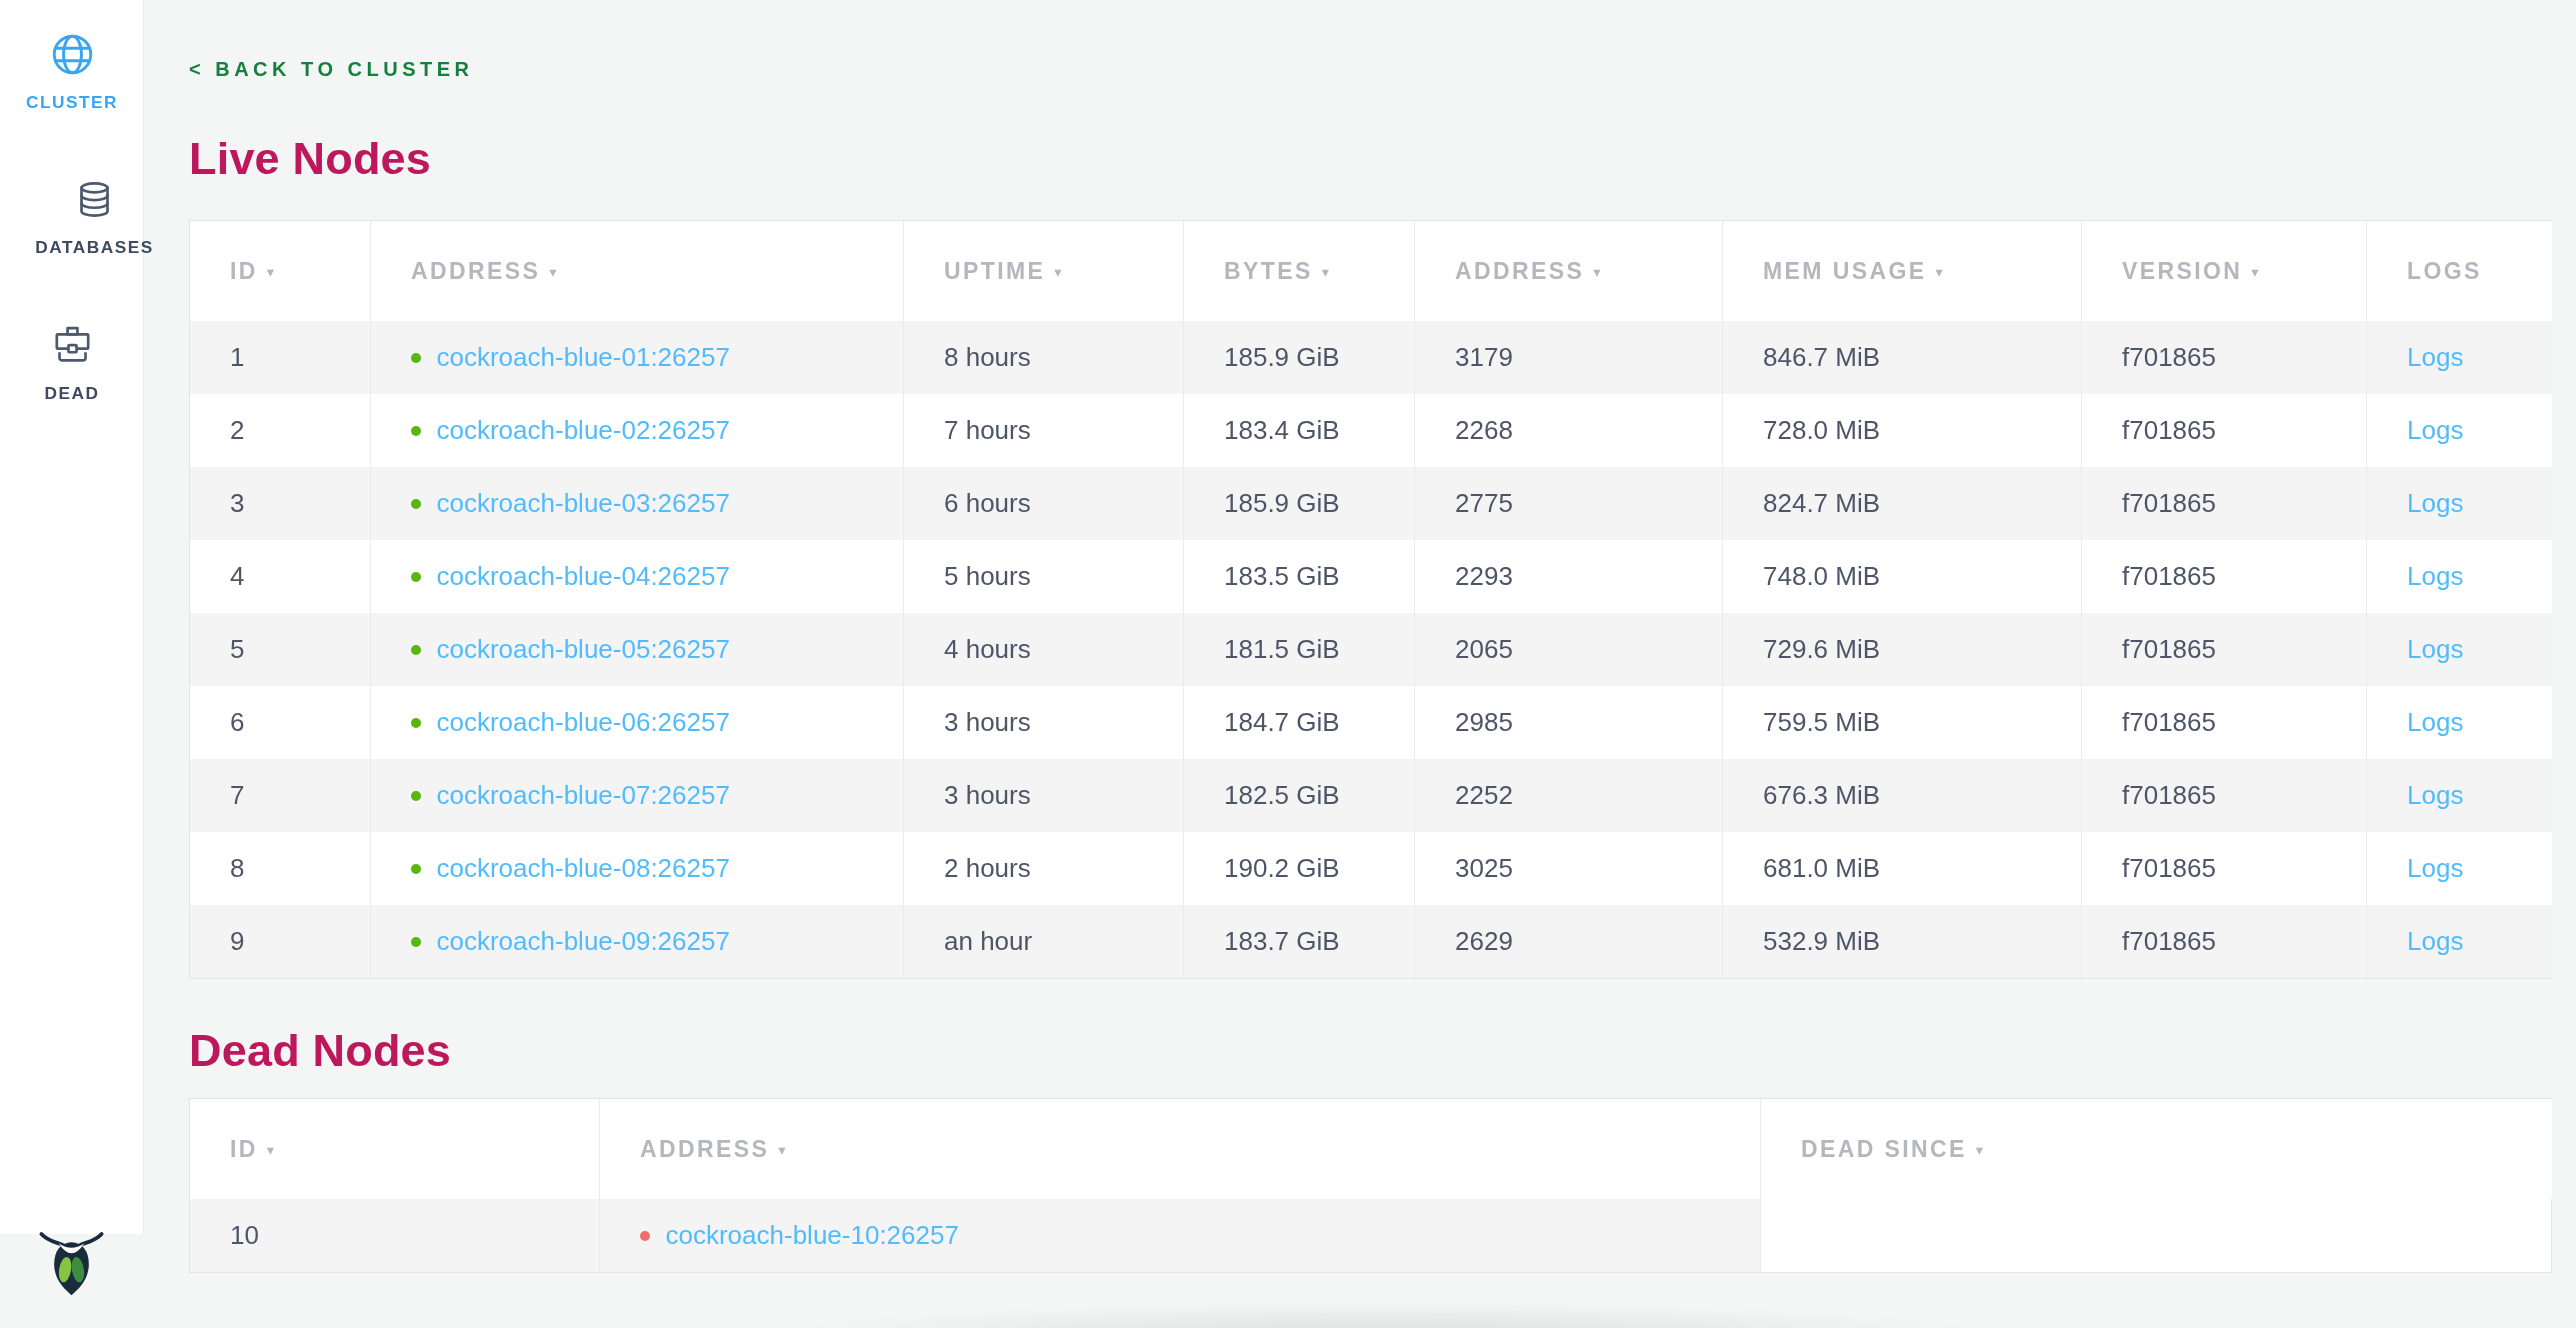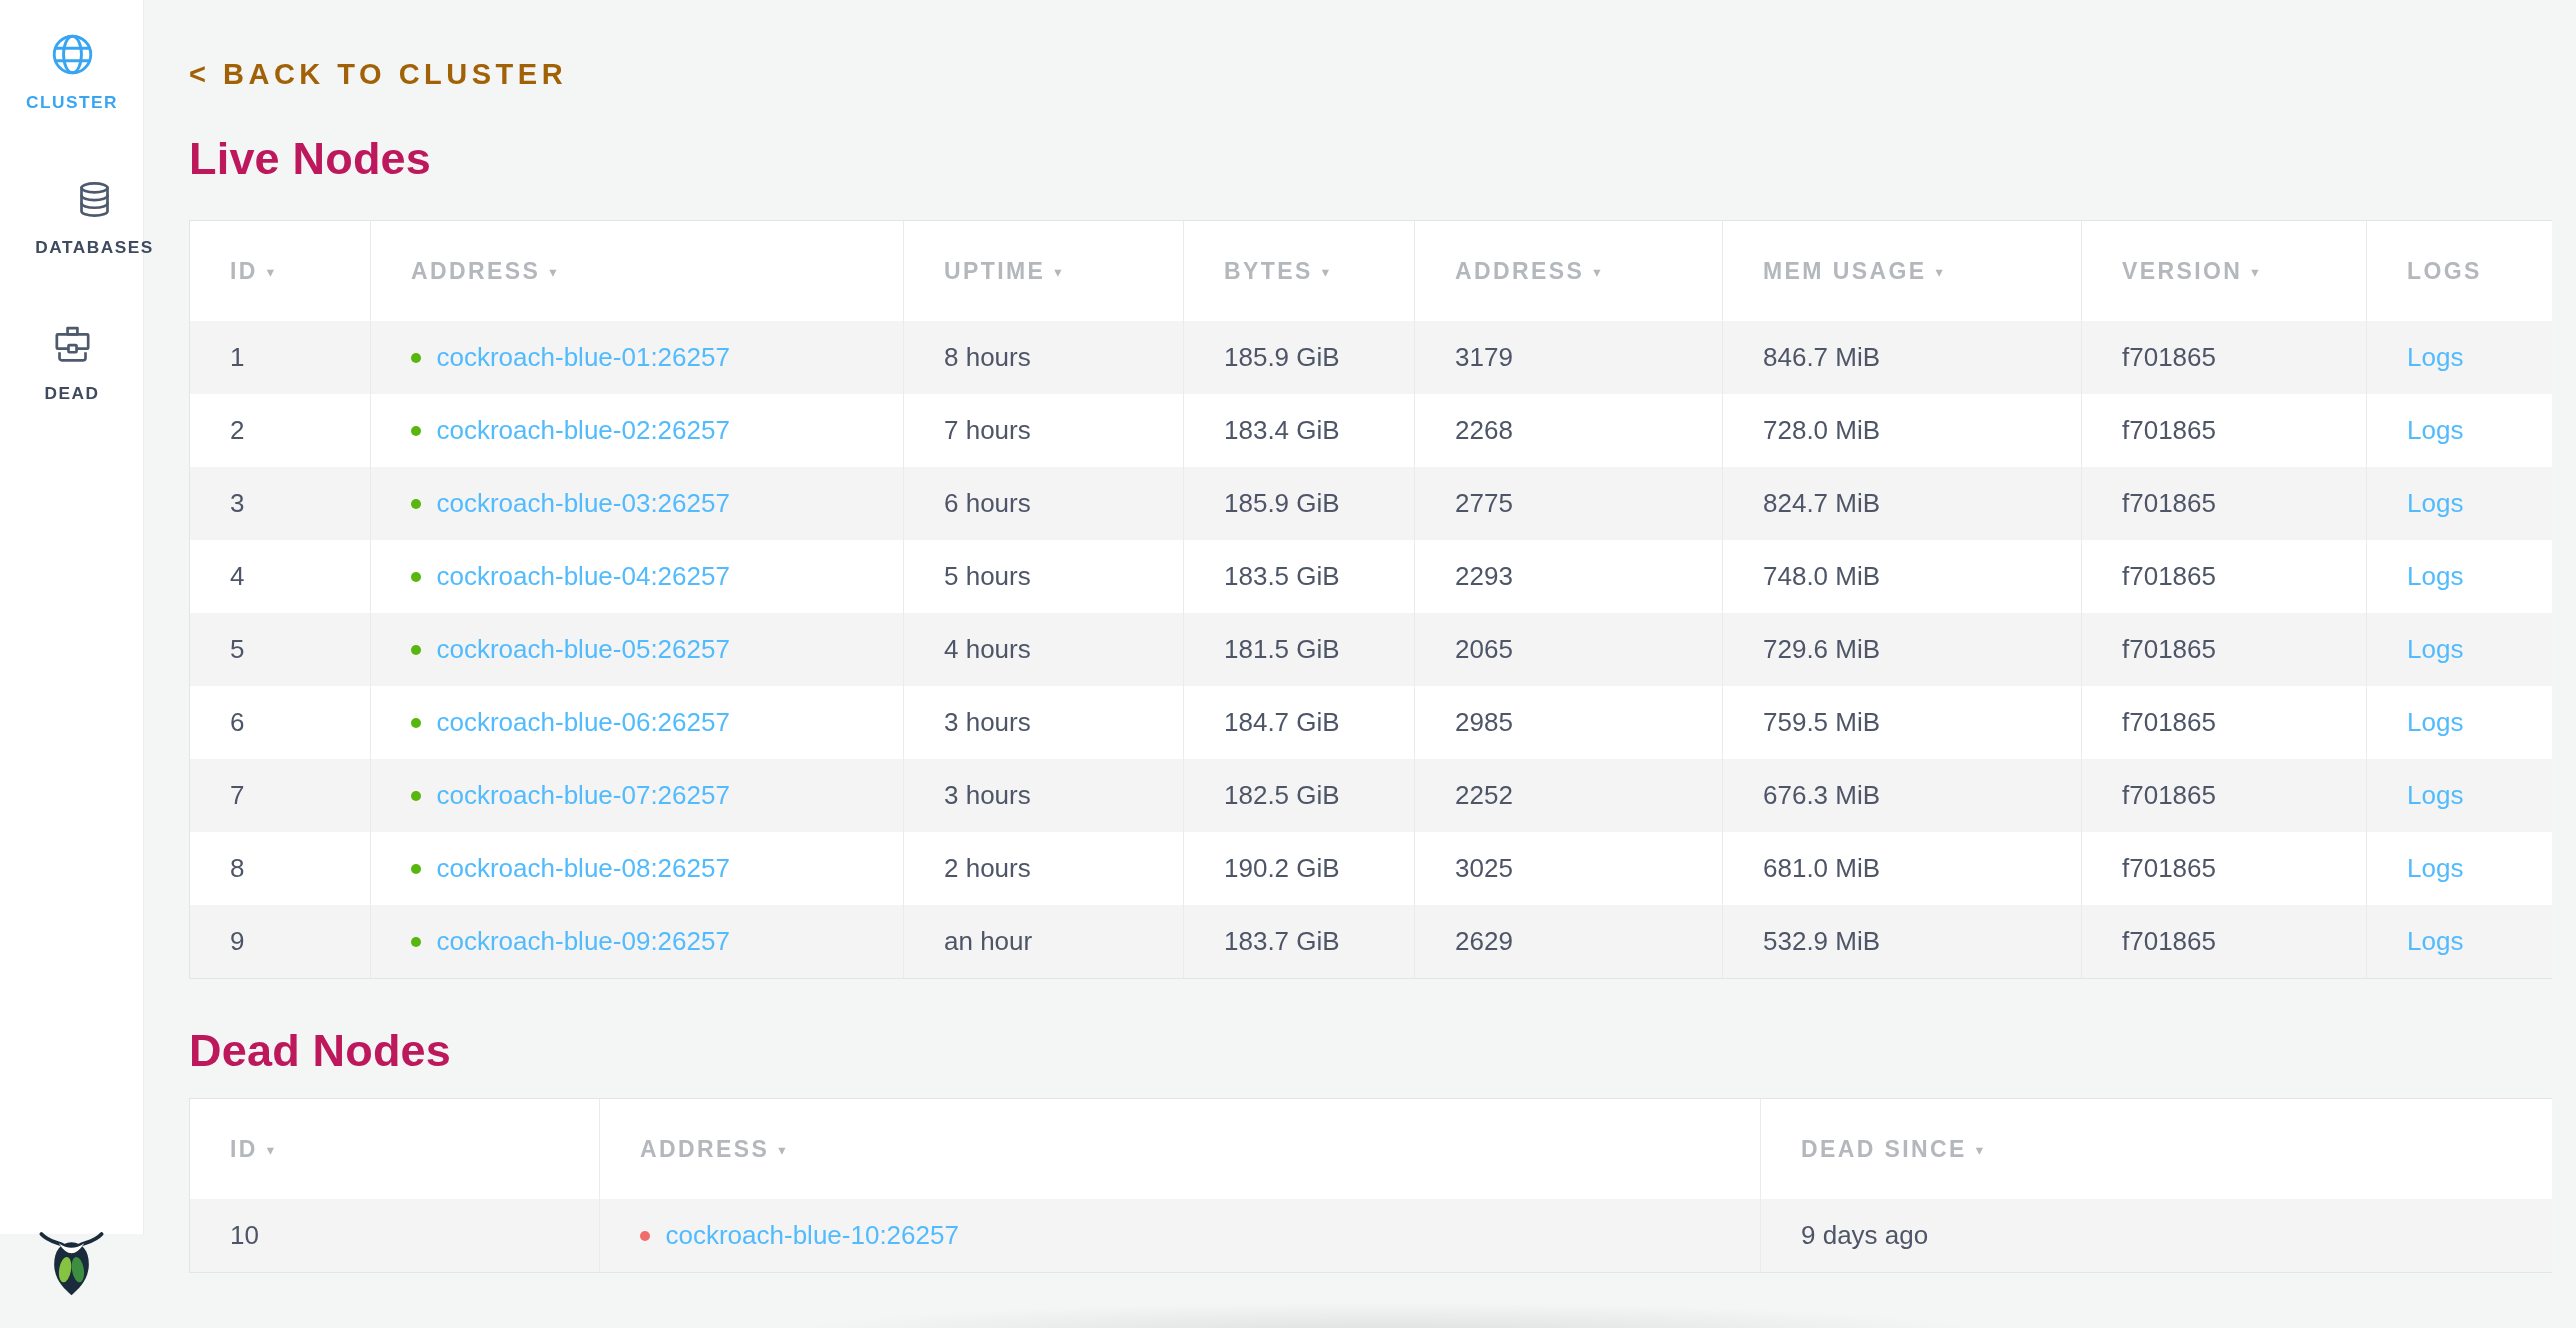--- a/index.html
+++ b/index.html
@@ -26,22 +26,22 @@
   .nav-item.active .nav-label { color:#38a5f3; }
   .nav-cluster  { top:33px; }
   .nav-databases{ top:178px;padding-left:45px; }
   .nav-jobs     { top:324px; }
   .sidebar-logo { position:absolute; left:35px; top:1223px; width:73px; height:75px; }
 
   
   .main { position:absolute; left:144px; top:0; right:0; bottom:0; }
   .back-link {
     position:absolute; left:45px; top:58px;
-    font-size:29px; font-weight:bold; letter-spacing:4.5px;
-    color:#a16207; text-decoration:none; cursor:pointer;
+    font-size:20px; font-weight:bold; letter-spacing:4.5px;
+    color:#15803d; text-decoration:none; cursor:pointer;
   }
   .section-title {
     position:absolute; left:45px;
     font-size:45px; font-weight:600; color:#be185d; letter-spacing:0.2px;
   }
   .title-live { top:133px; }
   .title-dead { top:1025px; }
 
   
   .tbl {
@@ -333,20 +333,19 @@
             <span class="hlabel">DEAD SINCE</span>
             <span class="sort-arrow">▾</span>
           </div>
       </div>
       <div class="grid-dead row-odd">
         <div class="cell">10</div>
         <div class="cell">
             <span class="dot dot-red"></span>
             <a class="link">cockroach-blue-10:26257</a>
           </div>
-        <div class="cell last">9 days ago</div>
       </div>
     </section>
 
     <div class="bottom-shadow"></div>
   </main>
 </div>
 
 
 </body></html>

